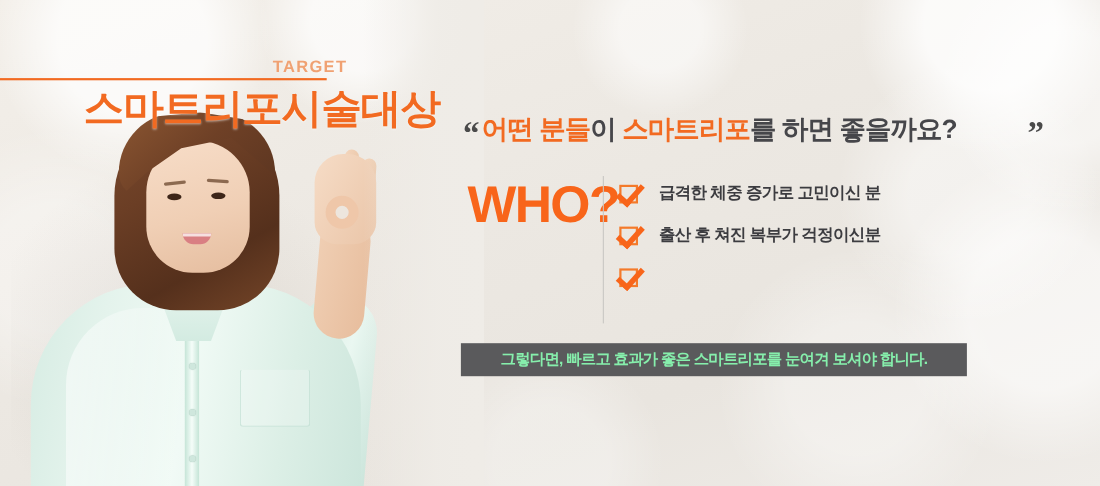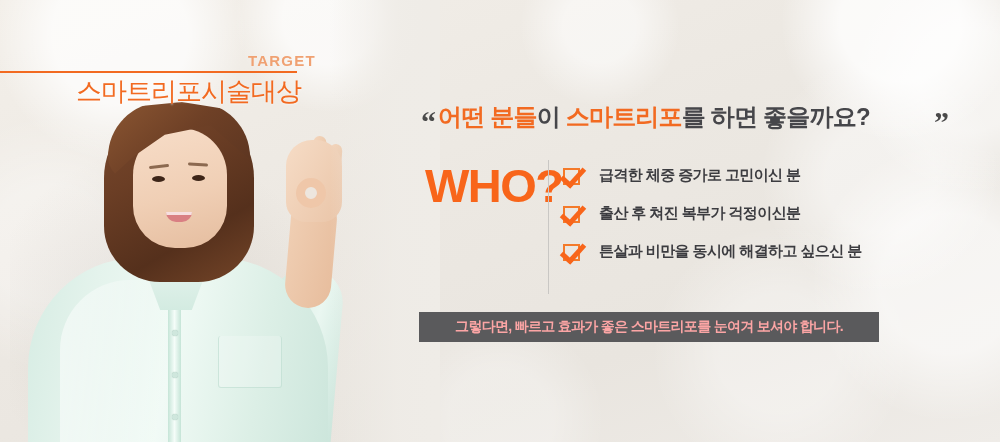--- a/index.html
+++ b/index.html
@@ -32,21 +32,21 @@
     position:absolute; left:236px; top:52px;
     font-size:15px; font-weight:bold; letter-spacing:1.2px;
     color:#f0a172; z-index:6;margin-left:12px;
   }
   .orange-rule {
     position:absolute; left:0; top:71px; width:297px; height:2px;
     background:#f26a21; z-index:6;
   }
   .main-title {
     position:absolute; left:76px; top:74px; z-index:6;
-    font-size:26px; font-weight:normal; letter-spacing:-1px;
+    font-size:37px; font-weight:bold; letter-spacing:-1px;
     color:#f26a21; white-space:nowrap;
     text-shadow:0 1px 2px rgba(255,255,255,.55);
   }
 
   
   .photo { position:absolute; left:0; top:0; width:430px; height:442px; z-index:4; }
 
   .ph-shadow {
     position:absolute; left:10px; top:140px; width:330px; height:302px;
     background:radial-gradient(ellipse at 45% 60%, rgba(150,140,130,.17) 0%, rgba(150,140,130,0) 68%);
@@ -178,21 +178,21 @@
   .check-label {
     position:absolute; left:36px; top:3px; font-size:15px; font-weight:bold;
     letter-spacing:-.6px; color:#3c3c40; white-space:nowrap;
   }
 
   .cta-bar {
     position:absolute; left:4px; top:312px; width:460px; height:30px;
     background:#5a5a5c; display:flex; align-items:center; justify-content:center;
   }
   .cta-text {
-    font-size:14px; font-weight:bold; letter-spacing:-.7px; color:#fca5a5;
+    font-size:14px; font-weight:bold; letter-spacing:-.7px; color:#86efac;
     white-space:nowrap;
   }
 </style>
 </head>
 <body>
 
 <div id="banner">
 
   <div class="photo">
     <div class="ph-shadow"></div>
@@ -242,21 +242,20 @@
       <div class="check-item">
         <span class="cb"></span>
         <span class="check-label">급격한 체중 증가로 고민이신 분</span>
       </div>
       <div class="check-item">
         <span class="cb"></span>
         <span class="check-label">출산 후 쳐진 복부가 걱정이신분</span>
       </div>
       <div class="check-item">
         <span class="cb"></span>
-        <span class="check-label">튼살과 비만을 동시에 해결하고 싶으신 분</span>
       </div>
     </div>
 
     <div class="cta-bar">
       <span class="cta-text">그렇다면, 빠르고 효과가 좋은 스마트리포를 눈여겨 보셔야 합니다.</span>
     </div>
 
   </div>
 </div>
 

